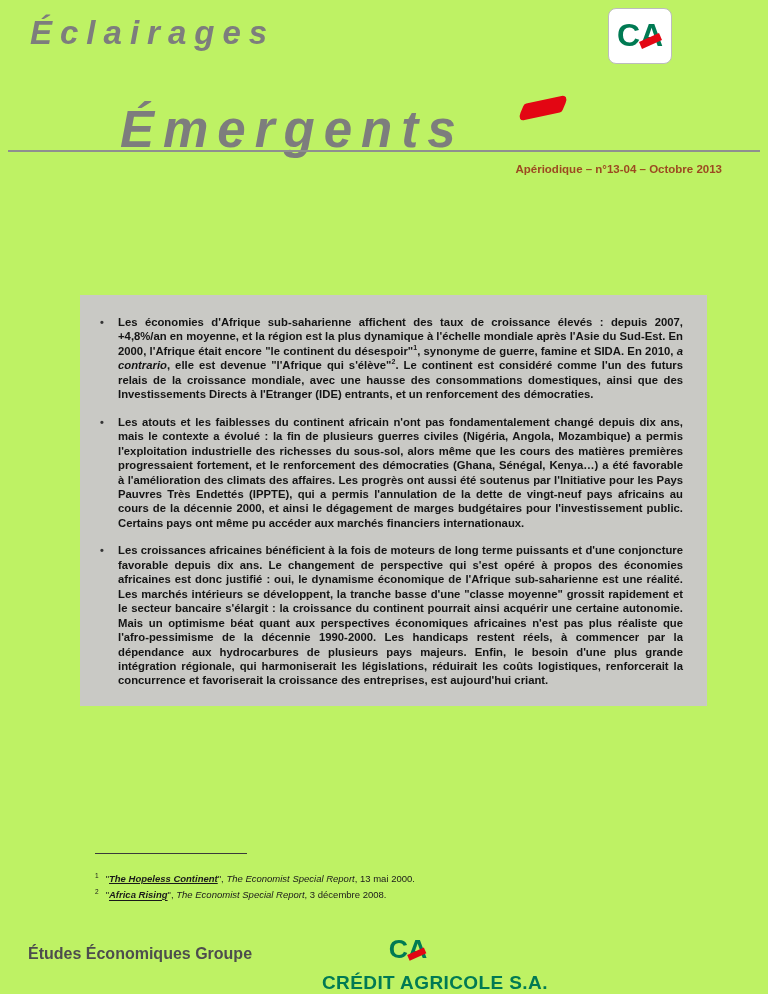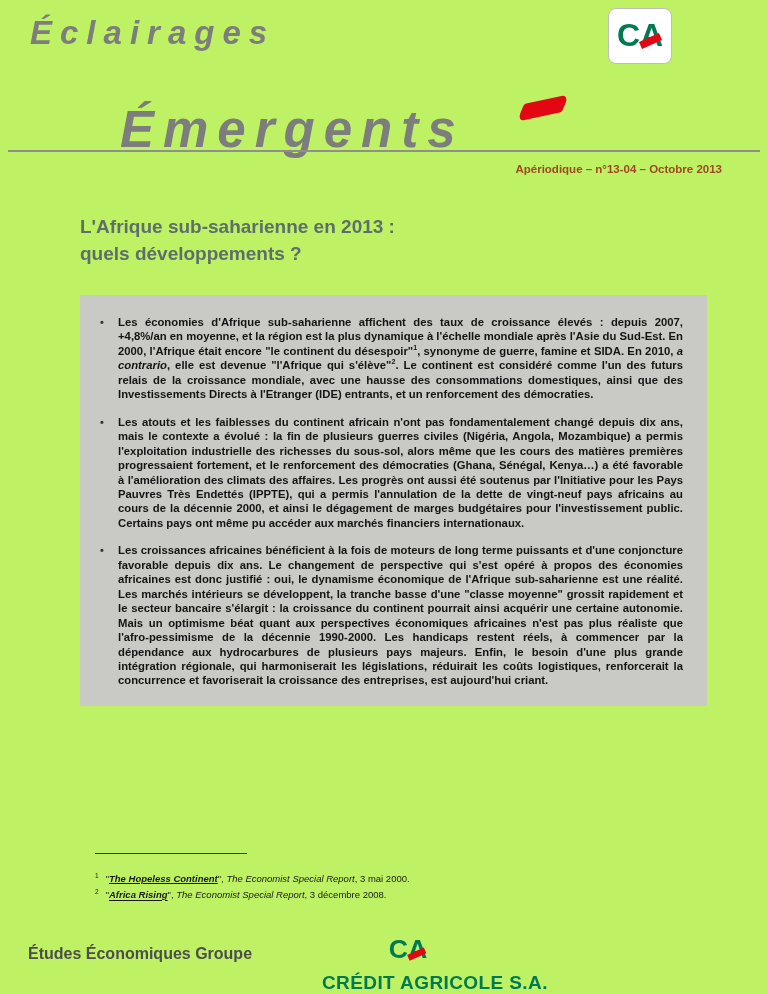--- a/index.html
+++ b/index.html
@@ -108,42 +108,40 @@
   <div class="logo-box">
     <svg viewBox="0 0 48 42" width="48" height="42">
       <text x="1" y="31" font-size="32" font-weight="bold" fill="#007a53">CA</text>
       <polygon points="23,27 43,18 46,25 26,34" fill="#e30613"></polygon>
     </svg>
   </div>
 
   <div class="header-rule"></div>
   <div class="issue-line">Apériodique – n°13-04 – Octobre 2013</div>
 
-  <h1 class="title">L'Afrique sub-saharienne en 2013 :
-quels développements ?</h1>
 
   <section class="summary-box">
     <div class="bullet">
       <span class="marker">•</span>
       <p class="btext"><span>Les économies d'Afrique sub-saharienne affichent des taux de croissance élevés : depuis 2007, +4,8%/an en moyenne, et la région est la plus dynamique à l'échelle mondiale après l'Asie du Sud-Est. En 2000, l'Afrique était encore "le continent du désespoir"</span><sup>1</sup><span>, synonyme de guerre, famine et SIDA. En 2010, </span><span class="seg-i">a contrario</span><span>, elle est devenue "l'Afrique qui s'élève"</span><sup>2</sup><span>. Le continent est considéré comme l'un des futurs relais de la croissance mondiale, avec une hausse des consommations domestiques, ainsi que des Investissements Directs à l'Etranger (IDE) entrants, et un renforcement des démocraties.</span></p>
     </div>
     <div class="bullet">
       <span class="marker">•</span>
       <p class="btext"><span>Les atouts et les faiblesses du continent africain n'ont pas fondamentalement changé depuis dix ans, mais le contexte a évolué : la fin de plusieurs guerres civiles (Nigéria, Angola, Mozambique) a permis l'exploitation industrielle des richesses du sous-sol, alors même que les cours des matières premières progressaient fortement, et le renforcement des démocraties (Ghana, Sénégal, Kenya…) a été favorable à l'amélioration des climats des affaires. Les progrès ont aussi été soutenus par l'Initiative pour les Pays Pauvres Très Endettés (IPPTE), qui a permis l'annulation de la dette de vingt-neuf pays africains au cours de la décennie 2000, et ainsi le dégagement de marges budgétaires pour l'investissement public. Certains pays ont même pu accéder aux marchés financiers internationaux.</span></p>
     </div>
     <div class="bullet">
       <span class="marker">•</span>
       <p class="btext"><span>Les croissances africaines bénéficient à la fois de moteurs de long terme puissants et d'une conjoncture favorable depuis dix ans. Le changement de perspective qui s'est opéré à propos des économies africaines est donc justifié : oui, le dynamisme économique de l'Afrique sub-saharienne est une réalité. Les marchés intérieurs se développent, la tranche basse d'une "classe moyenne" grossit rapidement et le secteur bancaire s'élargit : la croissance du continent pourrait ainsi acquérir une certaine autonomie. Mais un optimisme béat quant aux perspectives économiques africaines n'est pas plus réaliste que l'afro-pessimisme de la décennie 1990-2000. Les handicaps restent réels, à commencer par la dépendance aux hydrocarbures de plusieurs pays majeurs. Enfin, le besoin d'une plus grande intégration régionale, qui harmoniserait les législations, réduirait les coûts logistiques, renforcerait la concurrence et favoriserait la croissance des entreprises, est aujourd'hui criant.</span></p>
     </div>
   </section>
 
   <div class="fn-rule"></div>
   <div class="footnotes">
     <div class="footnote">
-      <sup class="fn-num">1</sup><span class="fn-text"><span>"</span><span class="seg-bi">The Hopeless Continent</span><span>", </span><span class="seg-i">The Economist Special Report</span><span>, 3 mai 2000.</span></span>
+      <sup class="fn-num">1</sup><span class="fn-text"><span>"</span><span class="seg-bi">The Hopeless Continent</span><span>", </span><span class="seg-i">The Economist Special Report</span><span>, 13 mai 2000.</span></span>
     </div>
     <div class="footnote">
       <sup class="fn-num">2</sup><span class="fn-text"><span>"</span><span class="seg-bi">Africa Rising</span><span>", </span><span class="seg-i">The Economist Special Report</span><span>, 3 décembre 2008.</span></span>
     </div>
   </div>
 
   <div class="footer-group">Études Économiques Groupe</div>
   <a class="footer-url" href="#">http://etudes-economiques.credit-agricole.com</a>
 
   <div class="footer-logo">

